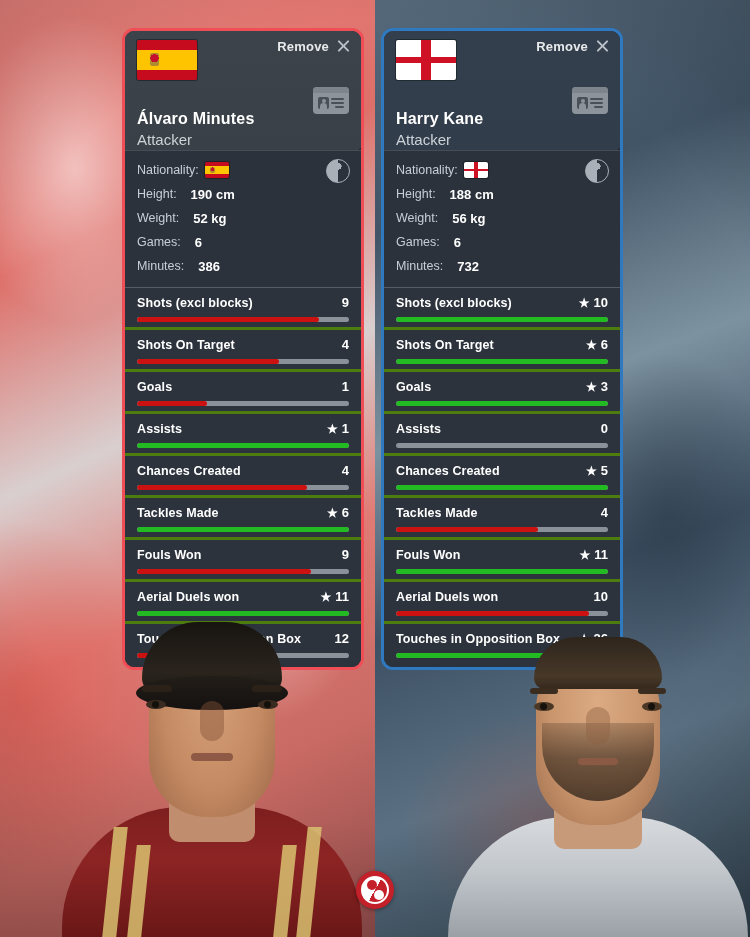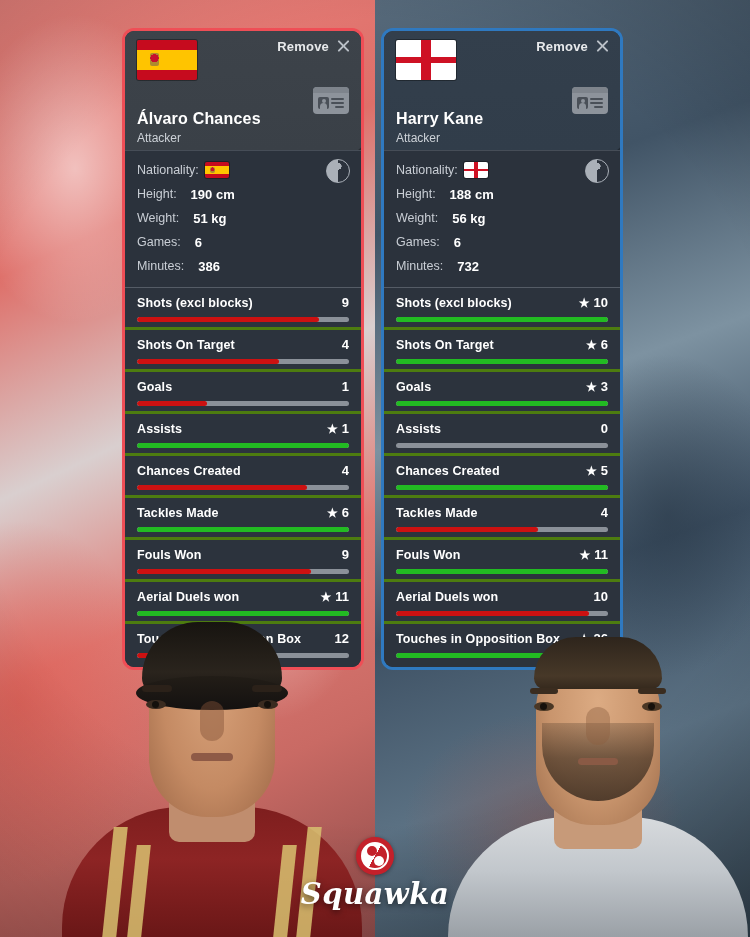--- a/index.html
+++ b/index.html
@@ -69,21 +69,21 @@
 
   .idcard-ico{position:absolute;right:12px;top:56px;width:36px;height:27px;border-radius:4px;background:#8d939b;}
   .idcard-ico .bar{position:absolute;left:0;top:0;width:100%;height:6px;background:#7e848c;border-radius:4px 4px 0 0;}
   .idcard-ico .ph{position:absolute;left:5px;top:10px;width:11px;height:12px;border-radius:2px;background:#4a5058;}
   .idcard-ico .ph:after{content:"";position:absolute;left:2px;top:6px;width:7px;height:6px;border-radius:4px 4px 0 0;background:#8d939b;}
   .idcard-ico .ph:before{content:"";position:absolute;left:3.5px;top:2px;width:4px;height:4px;border-radius:50%;background:#8d939b;}
   .idcard-ico .ln{position:absolute;right:5px;height:2px;background:#4a5058;border-radius:1px;}
   .idcard-ico .l1{top:11px;width:13px;} .idcard-ico .l2{top:15px;width:13px;} .idcard-ico .l3{top:19px;width:9px;}
 
   .pname{position:absolute;left:12px;top:79px;color:#fff;font-size:16px;font-weight:700;letter-spacing:.2px;}
-  .ppos{position:absolute;left:12px;top:100px;color:#cdd2d8;font-size:12px;}
+  .ppos{position:absolute;left:12px;top:100px;color:#cdd2d8;font-size:15px;}
 
   .bio{position:relative;padding:7px 12px 9px 12px;background:#2b323c;border-top:1px solid #464d57;}
   .bio-row{display:flex;align-items:center;color:#c9ced5;font-size:12.5px;height:24px;}
   .bio-row b{color:#fff;font-weight:700;margin-left:14px;font-size:13px;}
   .flag-sm{width:24px;height:16px;border-radius:2px;overflow:hidden;position:relative;margin-left:6px;display:inline-block;
       box-shadow:0 0 0 1px rgba(0,0,0,.35);}
   .flag-sm.flag-es:after{left:5px;top:5px;width:5px;height:6px;}
 
   .yy{position:absolute;right:11px;top:8px;width:22px;height:22px;border-radius:50%;
       border:1.5px solid #aab0b8;background:
@@ -178,37 +178,37 @@
       <span class="flag-big flag-es"></span>
 
       <div class="idcard-ico">
         <span class="bar"></span>
         <span class="ph"></span>
         <span class="ln l1"></span>
         <span class="ln l2"></span>
         <span class="ln l3"></span>
       </div>
 
-      <div class="pname">Álvaro Chances</div>
+      <div class="pname">Álvaro Minutes</div>
       <div class="ppos">Attacker</div>
     </div>
 
     <div class="bio">
       <div class="yy"></div>
       <div class="bio-row">
         <span>Nationality:</span>
         <span class="flag-sm flag-es"></span>
       </div>
       <div class="bio-row">
         <span>Height:</span>
         <b>190 cm</b>
       </div>
       <div class="bio-row">
         <span>Weight:</span>
-        <b>51 kg</b>
+        <b>52 kg</b>
       </div>
       <div class="bio-row">
         <span>Games:</span>
         <b>6</b>
       </div>
       <div class="bio-row">
         <span>Minutes:</span>
         <b>386</b>
       </div>
     </div>
@@ -507,14 +507,13 @@
   <div class="k-eye" style="left:86px"></div>
   <div class="k-eye" style="right:86px"></div>
   <div class="head-shape k-nose"></div>
   <div class="head-shape k-mouth"></div>
 </div>
 
 <div id="logo">
   <div class="logo-mark">
     <div class="inner"></div>
   </div>
-  <div class="logo-text">Squawka</div>
 </div>
 
 </body></html>

